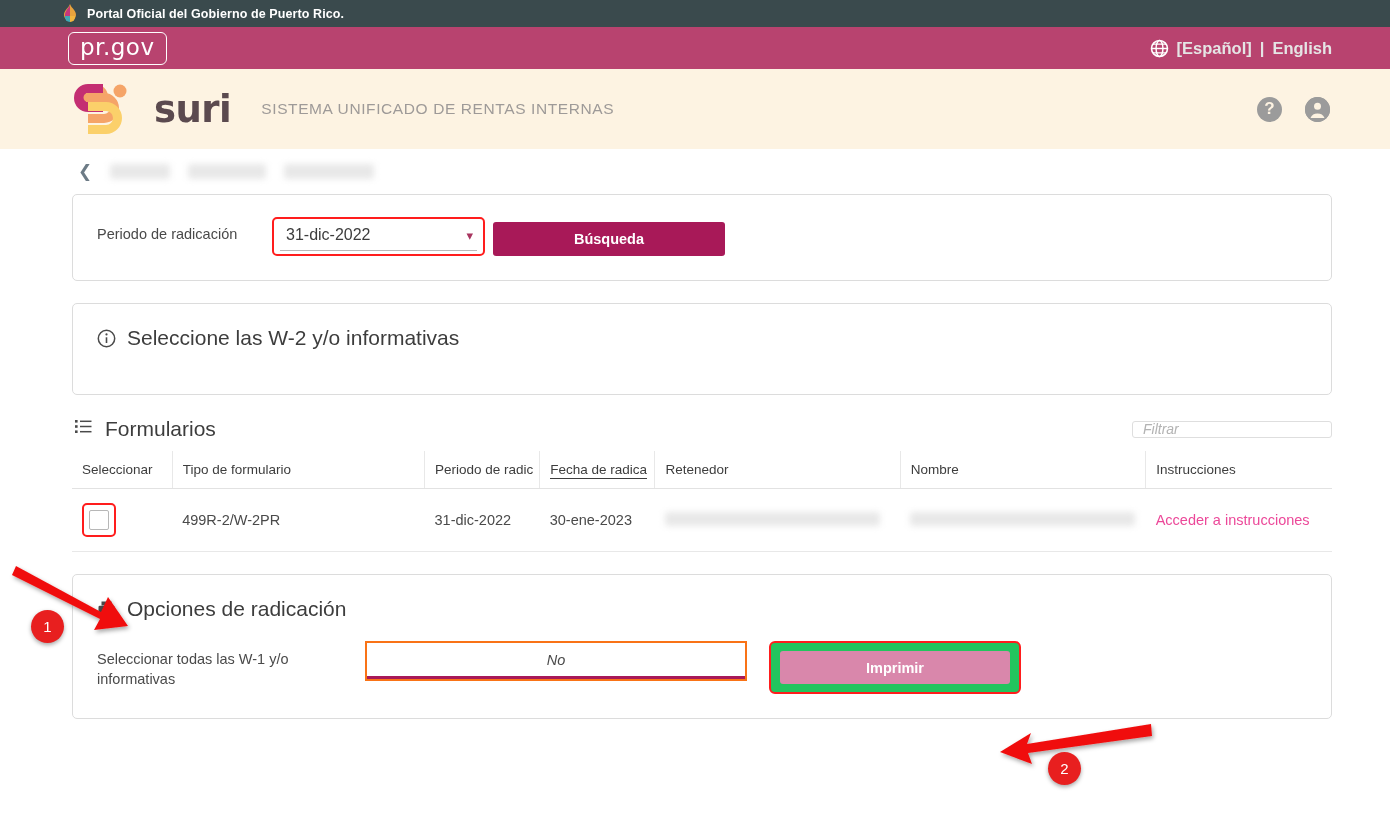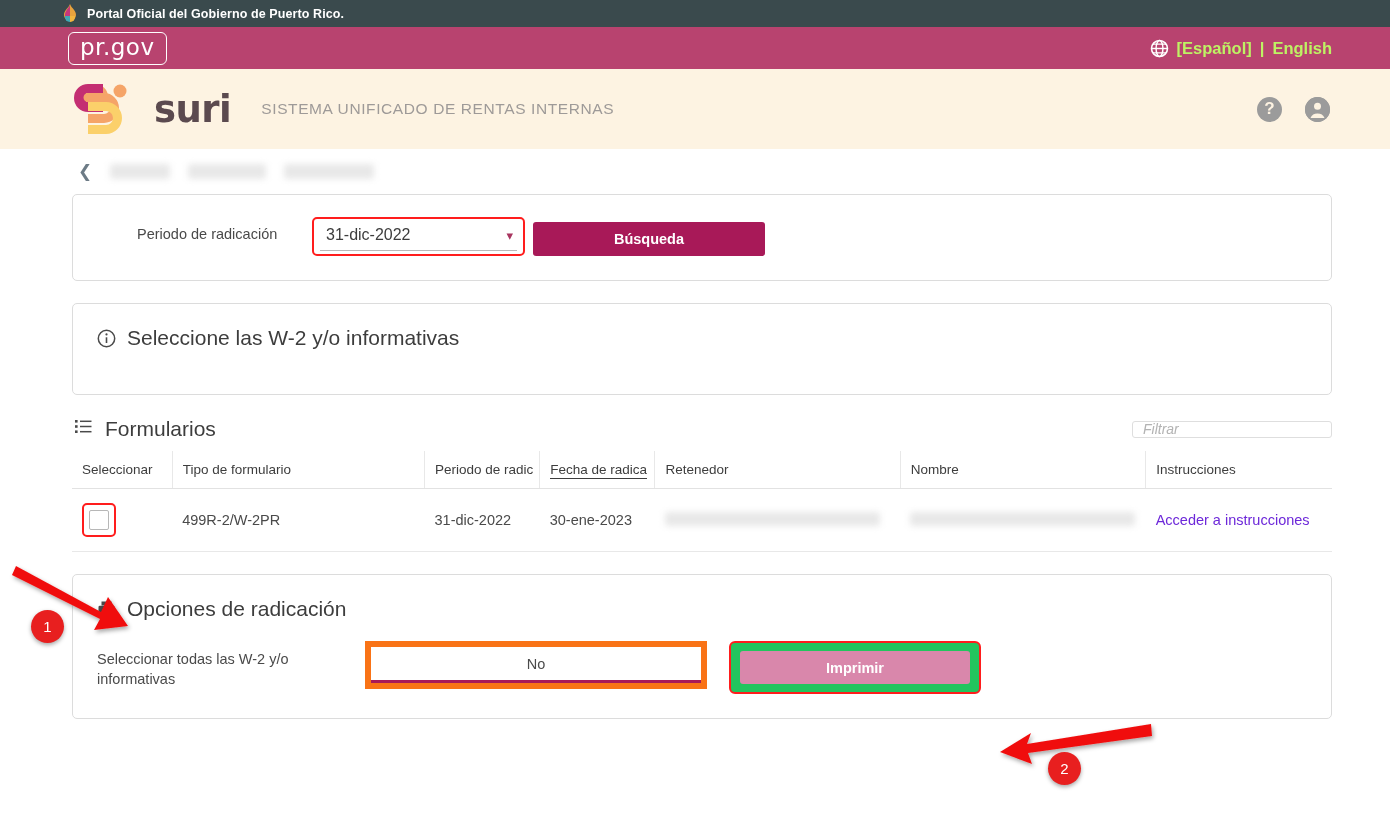--- a/index.html
+++ b/index.html
@@ -23,21 +23,21 @@
   
   .brandbar{
     height:42px; background:#b8436f; display:flex; align-items:center;
     padding:0 58px 0 68px; justify-content:space-between;
   }
   .prgov{
     border:1.6px solid #fff; border-radius:6px; color:#fff;
     font-size:23px; padding:3px 11px 5px; letter-spacing:.5px;
     font-family:"DejaVu Sans", sans-serif; line-height:1;
   }
-  .langwrap{ display:flex; align-items:center; gap:8px; color:#bef264; font-size:16.5px; font-weight:bold; }
+  .langwrap{ display:flex; align-items:center; gap:8px; color:#e5e5e5; font-size:16.5px; font-weight:bold; }
   .globe{ width:19px; height:19px; flex:none; }
 
   
   .suribar{
     height:80px; background:#fdf3e2; display:flex; align-items:center;
     padding:0 60px 0 68px; justify-content:space-between;text-align:center;
   }
   .suri-left{ display:flex; align-items:center; gap:20px; }
   .suri-logo{ width:72px; height:62px; flex:none; }
   .suri-word{
@@ -63,21 +63,21 @@
   .card{
     border:1px solid #dcdcdc; border-radius:5px; background:#fff;
     margin-bottom:22px; padding:22px 24px 24px;
   }
   .card-title{
     display:flex; align-items:center; gap:11px;
     font-size:21px; color:#3d3d3d; font-weight:normal; margin-bottom:20px;
   }
   .card-title .tico{ width:19px; height:19px; flex:none; color:#4a4a4a; }
 
-  .row-field{ display:flex; align-items:flex-start; gap:0;margin-left:40px; }
+  .row-field{ display:flex; align-items:flex-start; gap:0; }
   .field-label{ font-size:14.5px; color:#4a4a4a; width:175px; line-height:1.35; padding-top:8px; }
 
   .sel-highlight{
     border:2.5px solid #ff1d1d; border-radius:5px; padding:4px 6px 3px;
     width:213px; background:#fff;
   }
   .select-box{
     display:flex; align-items:center; justify-content:space-between;
     border-bottom:1px solid #b9b9b9; padding:3px 4px 6px 6px;
   }
@@ -113,26 +113,26 @@
   table.forms th:last-child{ border-right:none; }
   table.forms td{
     font-size:14.5px; color:#4a4a4a; padding:14px 8px 14px 10px;
     border-bottom:1px solid #e8e8e8; white-space:nowrap; overflow:hidden;
   }
   .cb-highlight{
     border:2.5px solid #ff1d1d; border-radius:5px; width:34px; height:34px;
     display:flex; align-items:center; justify-content:center;
   }
   .checkbox{ width:20px; height:20px; border:1.5px solid #b7b7b7; border-radius:2px; background:#fff; cursor:pointer; }
-  .link{ color:#6d28d9; font-size:14.5px; text-decoration:none; cursor:pointer; }
+  .link{ color:#ec4899; font-size:14.5px; text-decoration:none; cursor:pointer; }
 
   
   .opt-row{ display:flex; align-items:flex-start; }
   .opt-label{ width:268px; font-size:14.5px; color:#4a4a4a; line-height:1.35; padding-top:9px; }
-  .toggle{ display:flex; border:6px solid #f97316; width:342px; }
+  .toggle{ display:flex; border:2px solid #f97316; width:382px;font-style:italic; }
   .toggle .tog{
     flex:1; text-align:center; font-size:14.5px; color:#4a4a4a; padding:9px 0 8px;
     background:#fff; cursor:pointer; border-bottom:3px solid transparent;
   }
   .toggle .tog.active{ border-bottom:3px solid #a81958; }
   .toggle .tog + .tog{ border-left:1px solid #dedede; }
 
   .print-highlight{
     border:2.5px solid #ff1d1d; border-radius:6px; padding:8px 9px;
     margin-left:22px; background:#22c55e;
@@ -310,21 +310,21 @@
       <span class="tico">
         <svg viewBox="0 0 19 19" width="19" height="19">
           <rect x="4.5" y="1.5" width="10" height="4" fill="#4a4a4a"></rect>
           <rect x="1.5" y="5.8" width="16" height="7.5" rx="1.3" fill="#4a4a4a"></rect>
           <rect x="4.5" y="12" width="10" height="5.5" fill="#fff" stroke="#4a4a4a" stroke-width="1.4"></rect>
         </svg>
       </span>
       <span>Opciones de radicación</span>
     </div>
     <div class="opt-row">
-      <div class="opt-label">Seleccionar todas las W-2 y/o informativas</div>
+      <div class="opt-label">Seleccionar todas las W-1 y/o informativas</div>
       <div class="toggle">
         <div class="tog active">No</div>
       </div>
       <div class="print-highlight">
         <button class="btn-print">Imprimir</button>
       </div>
     </div>
   </div>
 </div>
 

